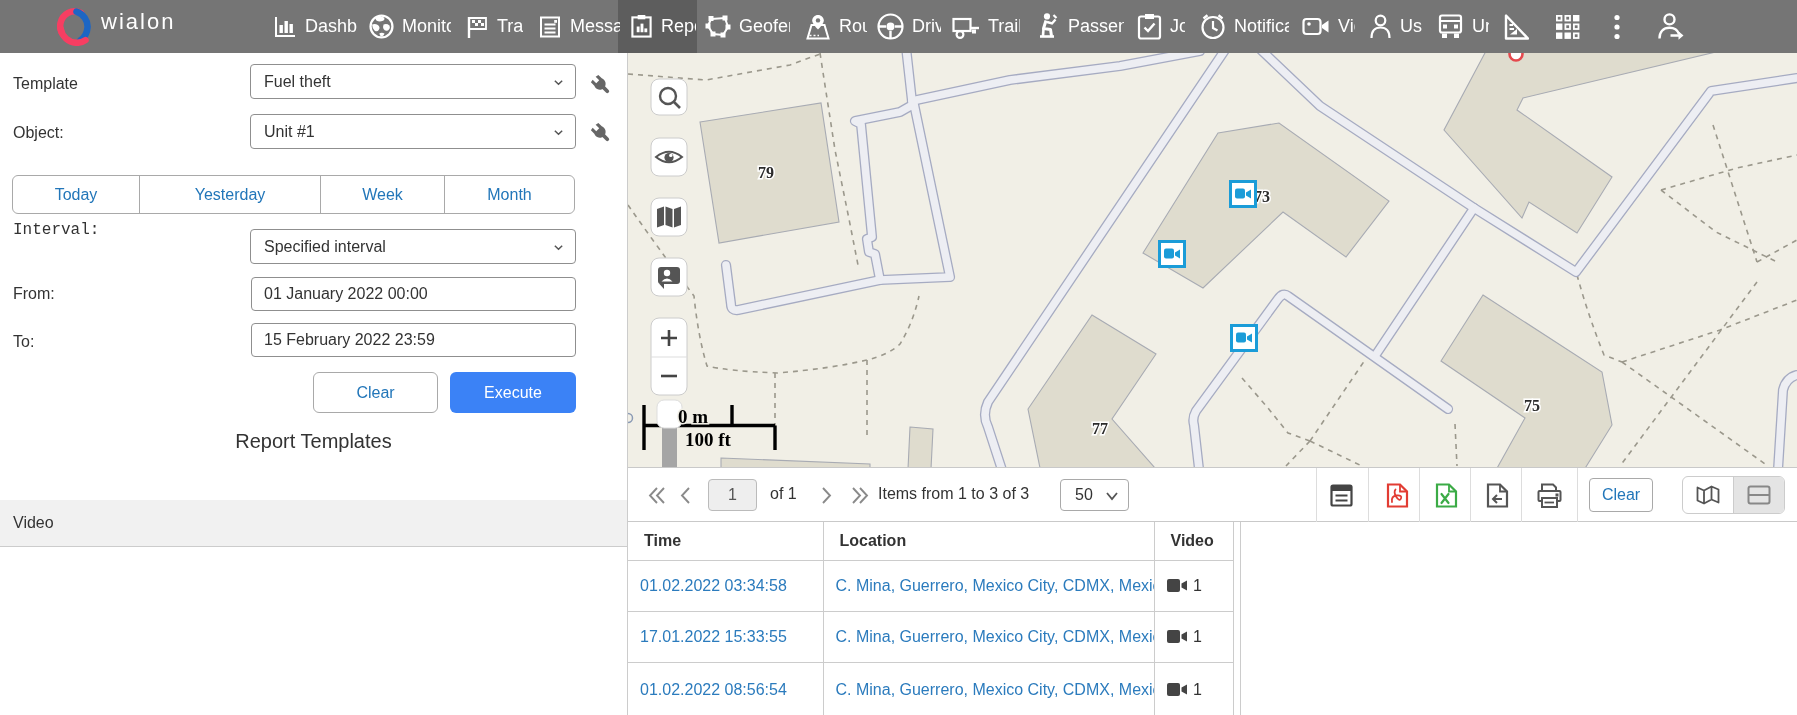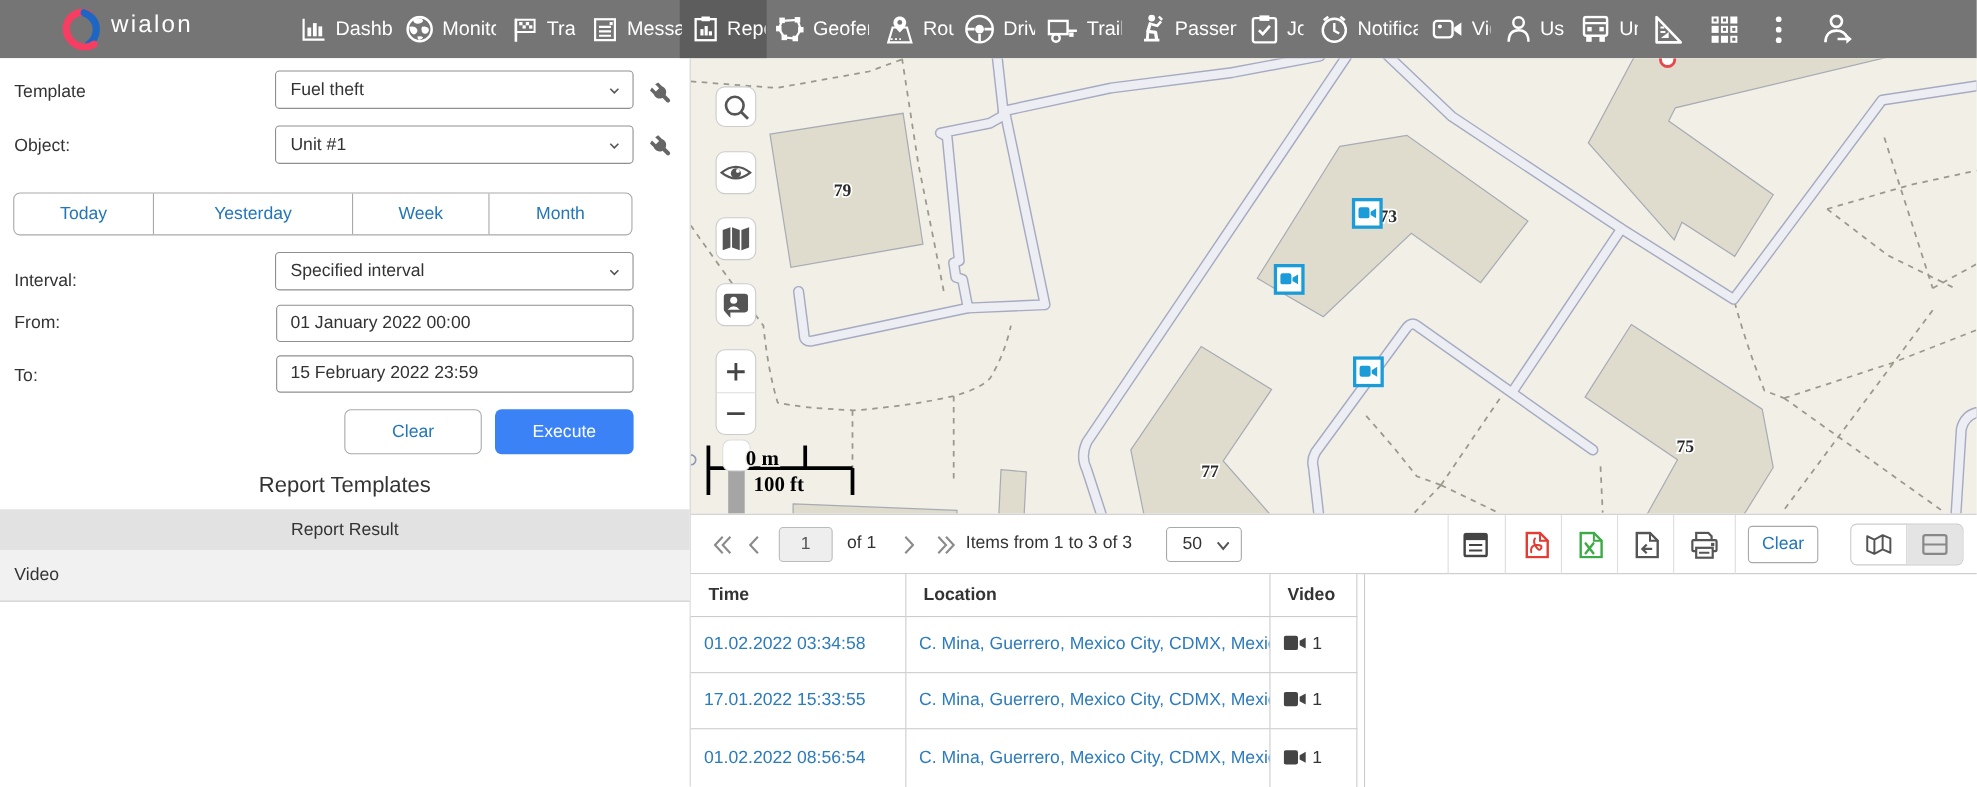--- a/index.html
+++ b/index.html
@@ -238,32 +238,31 @@
   <div class="lbl" style="top:71px;">Object:</div>
   <div class="sel" style="top:61px;">Unit #1<svg class="chev" viewBox="0 0 12 12">
         <path d="M2 4 L6 8 L10 4" fill="none" stroke="#555" stroke-width="1.6"></path>
       </svg></div>
   <div class="btngrp">
     <div style="width:127px;">Today</div>
     <div style="width:181px;">Yesterday</div>
     <div style="width:124px;">Week</div>
     <div style="flex:1;">Month</div>
   </div>
-  <div class="lbl" style="top:194px;">Interval:</div>
+  <div class="lbl" style="top:168px;font-family:Liberation Mono, monospace;">Interval:</div>
   <div class="sel" style="top:176px;">Specified interval<svg class="chev" viewBox="0 0 12 12">
         <path d="M2 4 L6 8 L10 4" fill="none" stroke="#555" stroke-width="1.6"></path>
       </svg></div>
   <div class="lbl" style="top:232px;">From:</div>
   <div class="inp" style="top:224px;">01 January 2022 00:00</div>
   <div class="lbl" style="top:280px;">To:</div>
   <div class="inp" style="top:270px;">15 February 2022 23:59</div>
   <div class="abs" style="left:313px; top:319px; width:125px; height:41px; border:1px solid #a9a9a9; border-radius:6px; display:flex; align-items:center; justify-content:center; color:#2276b9; font-size:16px;">Clear</div>
   <div class="abs" style="left:450px; top:319px; width:126px; height:41px; background:#3b82f6; border-radius:6px; display:flex; align-items:center; justify-content:center; color:#fff; font-size:16px;">Execute</div>
   <div class="abs" style="left:0; top:371px; width:627px; height:35px; display:flex; align-items:center; justify-content:center; color:#333; font-size:20px;">Report Templates</div>
-  <div class="abs" style="left:0; top:410px; width:627px; height:37px; background:#e2e2e2; display:flex; align-items:center; justify-content:center; color:#333; font-size:16px;">Report Result</div>
   <div class="abs" style="left:0; top:447px; width:627px; height:47px; background:#f1f1f1; border-bottom:1px solid #ccc; display:flex; align-items:center; padding-left:13px; color:#333; font-size:16px;">Video</div>
 </div>
 <div id="map" class="abs" style="left:628px; top:53px; width:1169px; height:414px; background:#f1efe6; overflow:hidden;">
 <svg width="1169" height="414" viewBox="0 0 1169 414">
   <g stroke="#9b988c" stroke-width="1.6" stroke-dasharray="5 5" fill="none">
     <path d="M0,21 L78,27 L162,12 L192,1"></path>
     <path d="M192,0 L207,97 L221,166 L230,212"></path>
     <path d="M0,152 Q30,195 66,243 Q70,283 79,313 Q100,318 149,320 Q200,316 239,307 Q262,301 272,291 Q285,270 291,243"></path>
     <path d="M147,320 L147,387"></path>
     <path d="M239,307 L239,383"></path>

